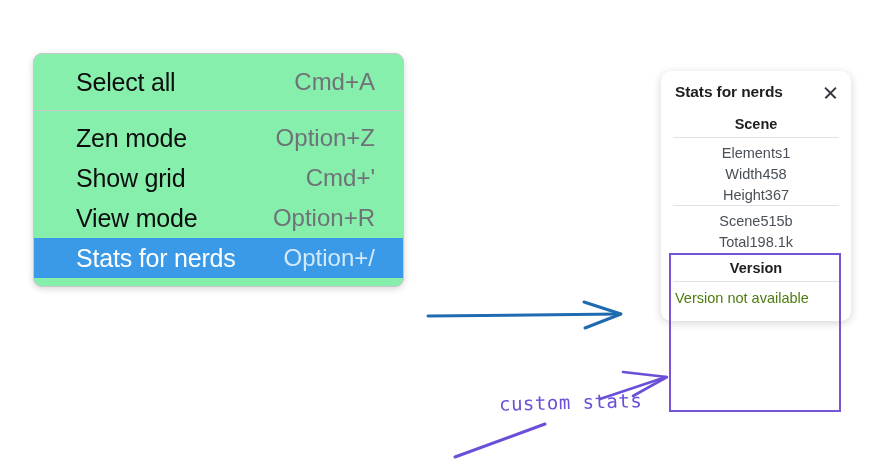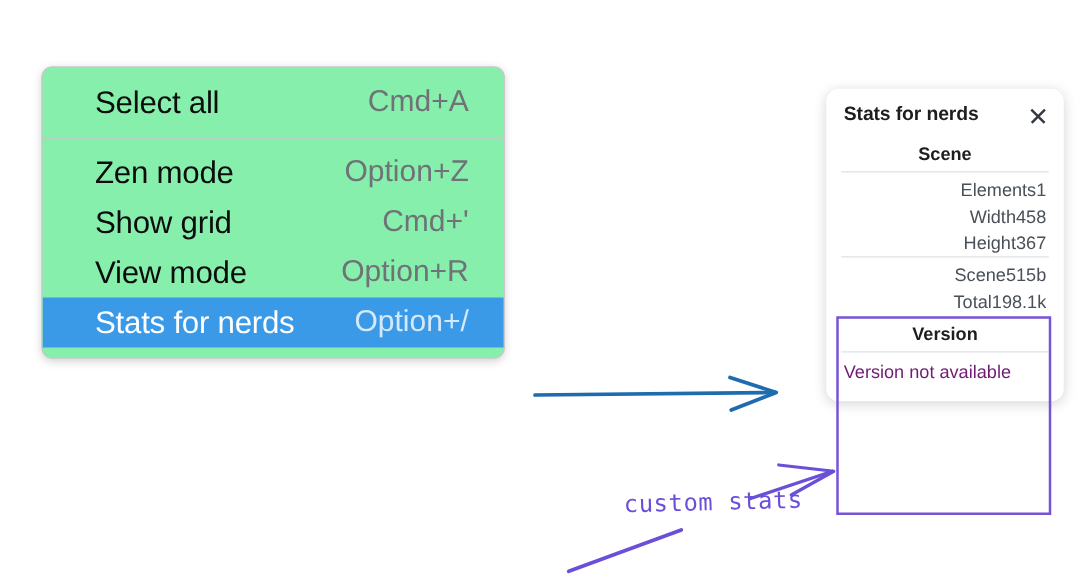--- a/index.html
+++ b/index.html
@@ -115,31 +115,31 @@
     color: #1e1e1e;
     padding: 3px 0 5px 0;
   }
   .section-rule {
     height: 1px;
     background: #dee2e6;
     margin: 0 2px 4px 2px;
   }
   .stat-row {
     display: flex;
-    justify-content: flex-end;
+    justify-content: center;
     align-items: center;
     padding: 2.5px 4px;
     font-size: 14.5px;
     color: #495057;
   }
   .stat-row .v { color: #495057; }
   .stat-note {
     padding: 4px 4px 1px 4px;
     font-size: 14.5px;
-    color: #701a75;
+    color: #4d7c0f;
     white-space: nowrap;
   }
 
   
   .annot-box {
     position: absolute;
     left: 669px;
     top: 253px;
     width: 172px;
     height: 159px;

